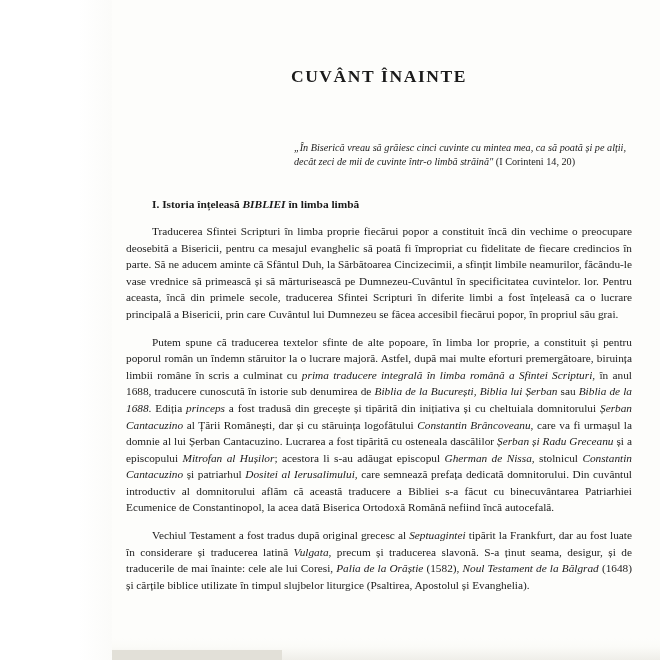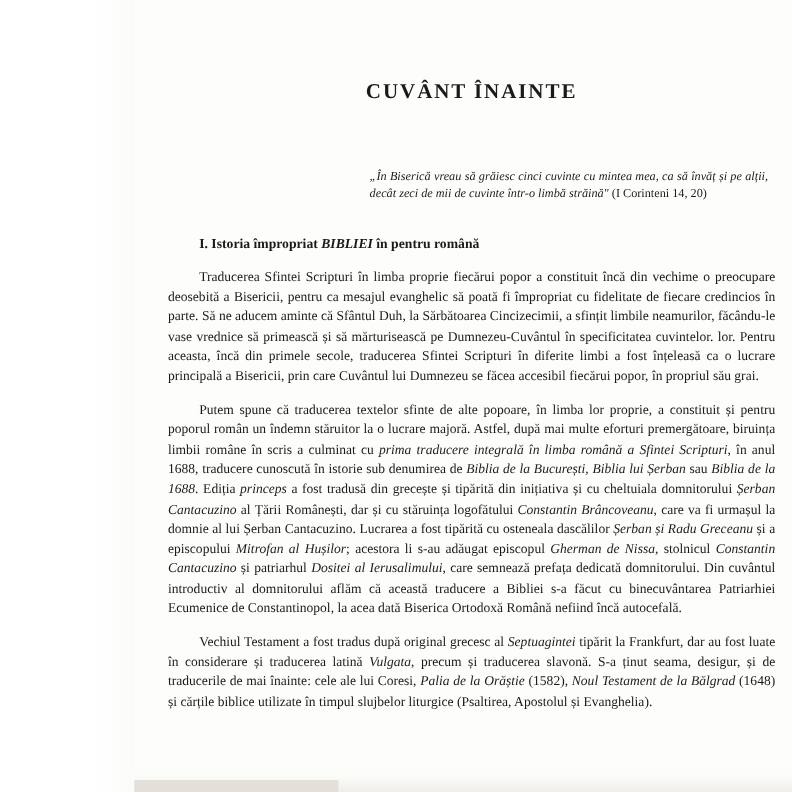--- a/index.html
+++ b/index.html
@@ -30,21 +30,21 @@
     background: linear-gradient(to top, #efeee9 0%, #fbfbf8 60%, #fdfdfb 100%);
   }
   .page-edge-bottom-strip {
     position: absolute;
     left: 112px; bottom: 0;
     width: 170px; height: 10px;
     background: #e2e0d8;
   }
   .content {
     position: absolute;
-    left: 140px;
+    left: 126px;
     top: 0;
     width: 506px;
     height: 482px;
   }
   .doc-title {
     margin: 0;
     padding-top: 66px;
     text-align: center;
     font-size: 17.5px;
     font-weight: bold;
@@ -89,26 +89,26 @@
 <div class="page">
   <div class="page-edge-left"></div>
   <div class="page-edge-bottom"></div>
   <div class="page-edge-bottom-strip"></div>
 
   <div class="content">
 
     <h1 class="doc-title">CUVÂNT ÎNAINTE</h1>
 
     <div class="epigraph">
-      <span>„În Biserică vreau să grăiesc cinci cuvinte cu mintea mea, ca să învăț și pe alții, decât zeci de mii de cuvinte într-o limbă străină"</span>
+      <span>„În Biserică vreau să grăiesc cinci cuvinte cu mintea mea, ca să poată și pe alții, decât zeci de mii de cuvinte într-o limbă străină"</span>
       <span class="ref">(I Corinteni 14, 20)</span>
     </div>
 
     <div class="section-heading">
-      <span>I. Istoria împropriat </span><span class="it">BIBLIEI</span><span> în pentru română</span>
+      <span>I. Istoria înțeleasă </span><span class="it">BIBLIEI</span><span> în limba limbă</span>
     </div>
 
     <p class="body first">Traducerea Sfintei Scripturi în limba proprie fiecărui popor a constituit încă din vechime o preocupare deosebită a Bisericii, pentru ca mesajul evanghelic să poată fi împropriat cu fidelitate de fiecare credincios în parte. Să ne aducem aminte că Sfântul Duh, la Sărbătoarea Cincizecimii, a sfințit limbile neamurilor, făcându-le vase vrednice să primească și să mărturisească pe Dumnezeu-Cuvântul în specificitatea cuvintelor. lor. Pentru aceasta, încă din primele secole, traducerea Sfintei Scripturi în diferite limbi a fost înțeleasă ca o lucrare principală a Bisericii, prin care Cuvântul lui Dumnezeu se făcea accesibil fiecărui popor, în propriul său grai.</p>
     <p class="body">Putem spune că traducerea textelor sfinte de alte popoare, în limba lor proprie, a constituit și pentru poporul român un îndemn stăruitor la o lucrare majoră. Astfel, după mai multe eforturi premergătoare, biruința limbii române în scris a culminat cu <i>prima traducere integrală în limba română a Sfintei Scripturi</i>, în anul 1688, traducere cunoscută în istorie sub denumirea de <i>Biblia de la București, Biblia lui Șerban</i> sau <i>Biblia de la 1688</i>. Ediția <i>princeps</i> a fost tradusă din grecește și tipărită din inițiativa și cu cheltuiala domnitorului <i>Șerban Cantacuzino</i> al Țării Românești, dar și cu stăruința logofătului <i>Constantin Brâncoveanu</i>, care va fi urmașul la domnie al lui Șerban Cantacuzino. Lucrarea a fost tipărită cu osteneala dascălilor <i>Șerban și Radu Greceanu</i> și a episcopului <i>Mitrofan al Hușilor</i>; acestora li s-au adăugat episcopul <i>Gherman de Nissa</i>, stolnicul <i>Constantin Cantacuzino</i> și patriarhul <i>Dositei al Ierusalimului</i>, care semnează prefața dedicată domnitorului. Din cuvântul introductiv al domnitorului aflăm că această traducere a Bibliei s-a făcut cu binecuvântarea Patriarhiei Ecumenice de Constantinopol, la acea dată Biserica Ortodoxă Română nefiind încă autocefală.</p>
     <p class="body">Vechiul Testament a fost tradus după original grecesc al <i>Septuagintei</i> tipărit la Frankfurt, dar au fost luate în considerare și traducerea latină <i>Vulgata</i>, precum și traducerea slavonă. S-a ținut seama, desigur, și de traducerile de mai înainte: cele ale lui Coresi, <i>Palia de la Orăștie</i> (1582), <i>Noul Testament de la Bălgrad</i> (1648) și cărțile biblice utilizate în timpul slujbelor liturgice (Psaltirea, Apostolul și Evanghelia).</p>
 
   </div>
 </div>
 
 </body></html>

